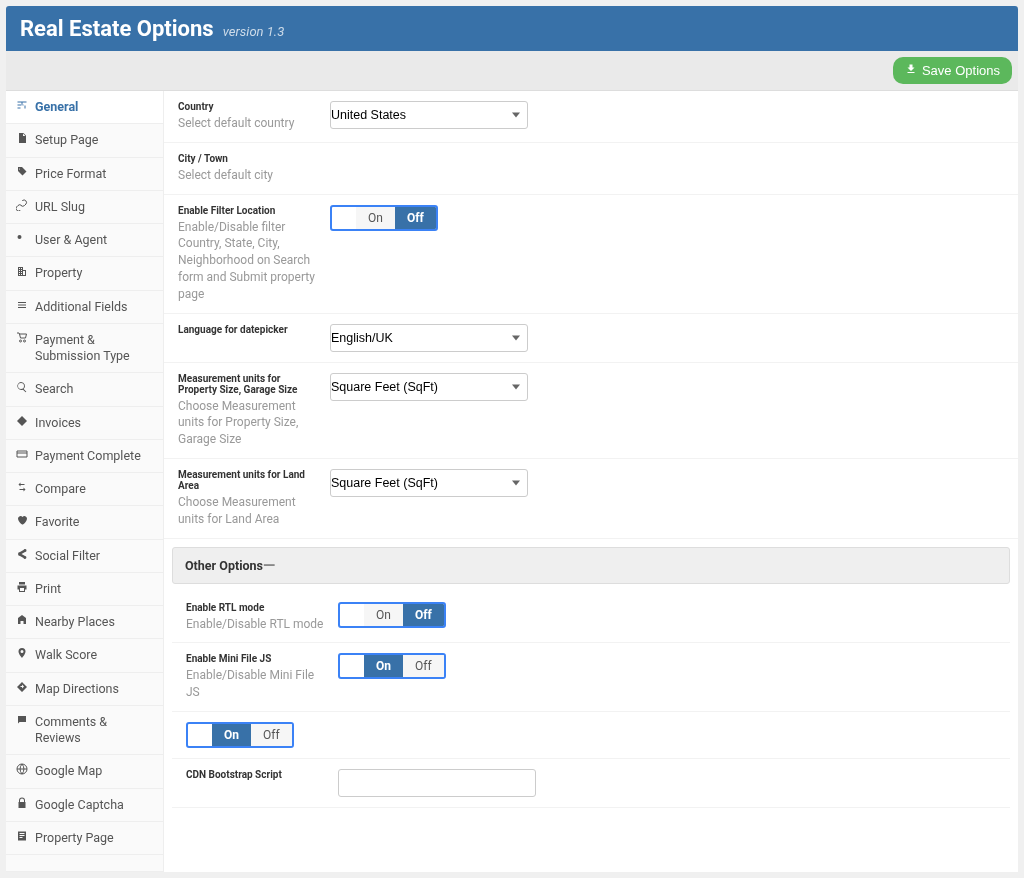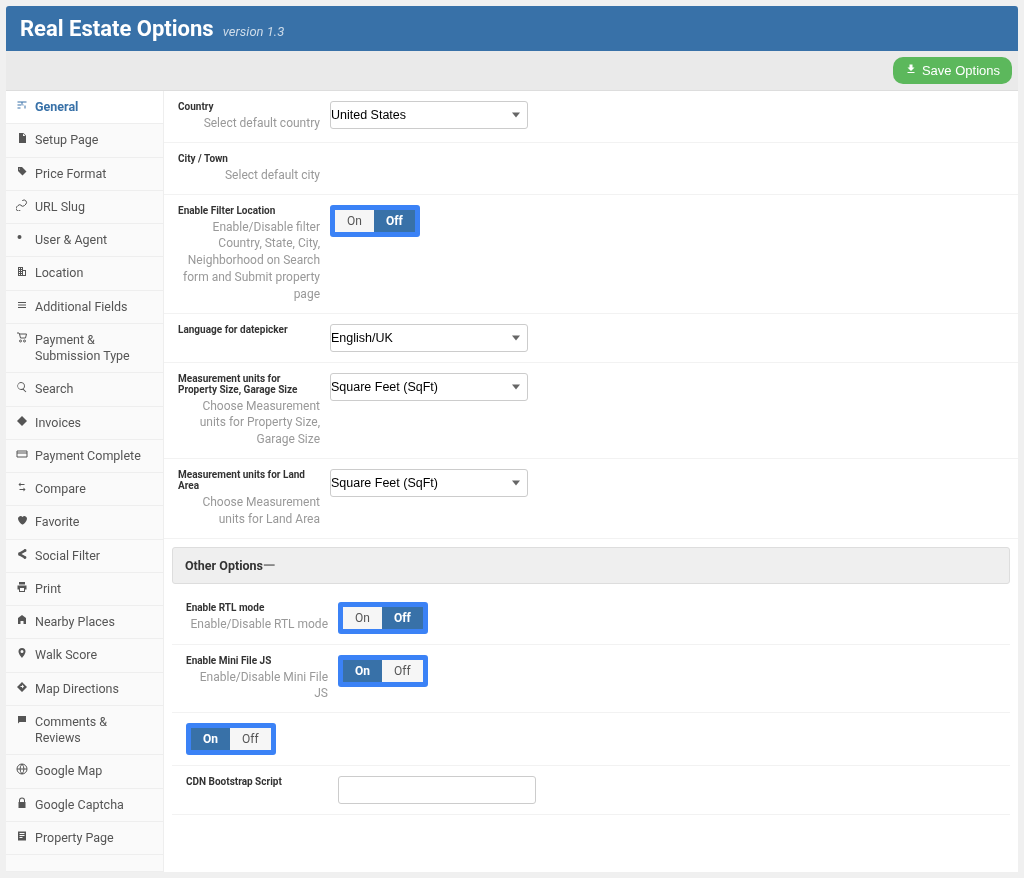--- a/index.html
+++ b/index.html
@@ -14,27 +14,27 @@
   .body { display: flex; background: #fff; }
   .sidebar { width: 158px; background: #fafafa; border-right: 1px solid #eee; }
   .sidebar-item { display: flex; gap: 7px; padding: 8px 10px; cursor: pointer; color: #555; font-size: 12.5px; line-height: 1.3; border-bottom: 1px solid #eee; }
   .sidebar-item.active { color: #3871a8; font-weight: bold; background: #fff; }
   .sidebar-item .icon { width: 12px; height: 12px; flex-shrink: 0; display: inline-flex; align-items: center; justify-content: center; }
   .sidebar-item .icon svg { width: 12px; height: 12px; fill: currentColor; }
   .content { flex: 1; }
   .field-row { display: flex; padding: 10px 14px; border-bottom: 1px solid #f2f2f2; }
   .field-label { width: 152px; flex-shrink: 0; padding-right: 10px; }
   .field-label .label-title { font-weight: bold; font-size: 10px; color: #333; }
-  .field-label .label-desc { font-size: 12px; color: #999; margin-top: 3px; line-height: 1.4; text-align: right; }
+  .field-label .label-desc { font-size: 12px; color: #999; margin-top: 3px; line-height: 1.4; }
   .field-control { flex: 0 0 auto; }
   .select { width: 198px; height: 28px; border: 1px solid #ccc; border-radius: 3px; padding: 0 24px 0 0; font-size: 12.5px; background: #fff; appearance: none; position: relative; }
   .select-wrap { position: relative; display: inline-block; }
   .select-wrap::after { content: ""; position: absolute; right: 8px; top: 50%; transform: translateY(-50%); border-left: 4px solid transparent; border-right: 4px solid transparent; border-top: 5px solid #666; pointer-events: none; }
   .text-input { width: 198px; height: 28px; border: 1px solid #ccc; border-radius: 3px; padding: 0 8px; font-size: 12.5px; }
-  .toggle { display: inline-flex; border: 5px solid #3b82f6; border-radius: 3px; overflow: hidden; }
+  .toggle { display: inline-flex; border: 2px solid #3b82f6; border-radius: 3px; overflow: hidden; padding-left: 24px; }
   .toggle-opt { padding: 4px 12px; font-size: 12px; background: #f6f6f6; color: #555; cursor: pointer; }
   .toggle-opt.active { background: #3871a8; color: #fff; font-weight: bold; }
   .section-header { background: #efefef; border: 1px solid #ddd; padding: 8px 12px; font-weight: bold; font-size: 12.5px; margin: 8px; border-radius: 3px; display: flex; justify-content: flex-start; align-items: center; }
   .section-header .minus { color: #888; font-size: 16px; }
   .section-body { padding: 0 8px; }
   .section-body .field-row { border-bottom: 1px solid #f2f2f2; }
 </style>
 </head>
 <body>
 
@@ -96,21 +96,21 @@
             </svg>
           </span>
         <span>User &amp; Agent</span>
       </div>
       <div class="sidebar-item">
         <span class="icon">
             <svg viewBox="0 0 24 24">
               <path d="M4 22V4h10v6h6v12H4zm2-2h2v-2H6v2zm0-4h2v-2H6v2zm0-4h2v-2H6v2zm0-4h2V6H6v2zm4 12h2v-2h-2v2zm0-4h2v-2h-2v2zm0-4h2v-2h-2v2zm0-4h2V6h-2v2zm4 12h4v-8h-4v8z"></path>
             </svg>
           </span>
-        <span>Location</span>
+        <span>Property</span>
       </div>
       <div class="sidebar-item">
         <span class="icon">
             <svg viewBox="0 0 24 24">
               <path d="M4 6h16v2H4V6zm0 5h16v2H4v-2zm0 5h16v2H4v-2z"></path>
             </svg>
           </span>
         <span>Additional Fields</span>
       </div>
       <div class="sidebar-item">

